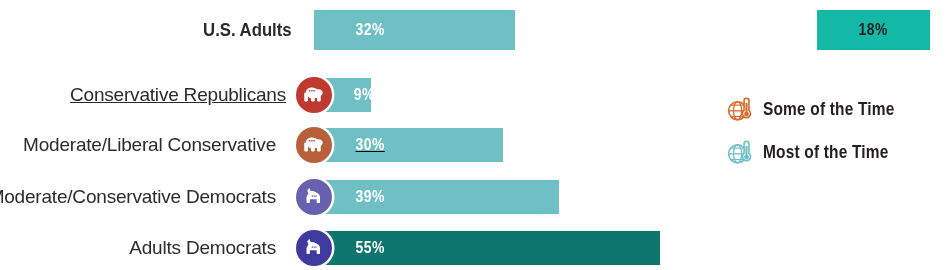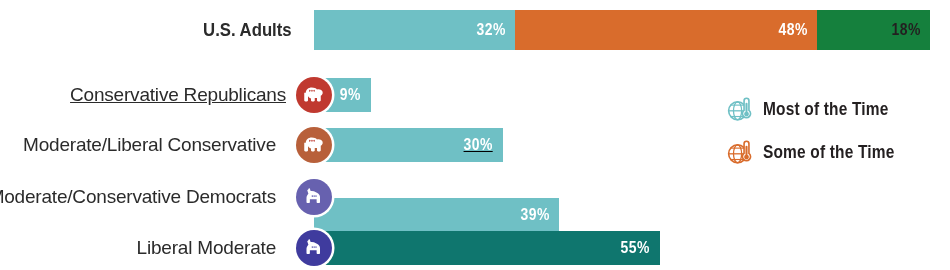--- a/index.html
+++ b/index.html
@@ -38,21 +38,20 @@
   }
   .track {
     position:absolute;
     top:0; height:100%;
   }
   .seg {
     position:absolute;
     top:0; height:100%;
     display:flex;
     align-items:center;
-    justify-content:flex-end;
     padding-left:33px;
   }
   .seg-val {
     font-weight:bold;
     font-size:17px;
     padding-right:12px;
     transform:scaleX(0.82);
     transform-origin:right center;
     letter-spacing:0.5px;
     white-space:nowrap;
@@ -105,24 +104,21 @@
 <body>
 
 <div id="chart">
   <div id="rows">
       <div class="row" style="top: 10px; height: 40px;">
         <div class="row-label bold" style="right: 658px;">U.S. Adults</div>
         <div class="track" style="left: 314px; width: 616.42px;">
           <div class="seg" style="left: 0px; width: 201.28px; background: rgb(111, 192, 197);">
             <span class="seg-val light">32%</span>
           </div>
-          <div class="seg" style="left: 201.28px; width: 301.92px; background: rgb(217, 108, 44);">
-            <span class="seg-val light">48%</span>
-          </div>
-          <div class="seg" style="left: 503.2px; width: 113.22px; background: #15803d;">
+          <div class="seg" style="left: 503.2px; width: 113.22px; background: #14b8a6;">
             <span class="seg-val dark">18%</span>
           </div>
         </div>
       </div>
       <div class="row" style="top: 78px; height: 34px;">
         <div class="row-label" style="right: 664px; text-decoration: underline;">Conservative Republicans</div>
         <div class="track" style="left: 314px; width: 56.61px;">
           <div class="seg" style="left: 0px; width: 56.61px; background: rgb(111, 192, 197);">
             <span class="seg-val light">9%</span>
           </div>
@@ -149,76 +145,76 @@
             <path fill="#FFFFFF" d="M10 26c0-8 7-14 16-14 7 0 11 2 14 5 3-1 7-1 10 1 4 2 6 6 5 10-1 3-3 5-5 6v12c0 2-1 3-3 3h-4c-2 0-3-1-3-3v-6h-6v6c0 2-1 3-3 3h-4c-2 0-3-1-3-3v-5c-3-1-6-3-8-6v11c0 2-1 3-3 3h-4c-2 0-3-1-3-3V26z"></path>
             <circle cx="23" cy="21" r="2.2" fill="#FFFFFF" opacity="0"></circle>
             <rect x="19" y="18" width="3" height="5" rx="1.2" fill="#C0392F"></rect>
             <rect x="25" y="18" width="3" height="5" rx="1.2" fill="#C0392F"></rect>
             <rect x="31" y="18" width="3" height="5" rx="1.2" fill="#C0392F"></rect>
           </svg>
         </div>
       </div>
       <div class="row" style="top: 180px; height: 34px;">
         <div class="row-label" style="right: 674px;">Moderate/Conservative Democrats</div>
-        <div class="track" style="left: 314px; width: 245.31px; margin-top: 18px;">
+        <div class="track" style="left: 314px; width: 245.31px;">
           <div class="seg" style="left: 0px; width: 245.31px; background: rgb(111, 192, 197);">
             <span class="seg-val light">39%</span>
           </div>
         </div>
         <div class="badge" style="left: 296px; background: rgb(103, 97, 175);">
           <svg viewBox="0 0 64 64" aria-hidden="true">
             <path fill="#FFFFFF" d="M14 14l3 9c-3 3-5 7-5 11v11c0 2 1 3 3 3h3c2 0 3-1 3-3v-7h18v7c0 2 1 3 3 3h3c2 0 3-1 3-3V32c0-5-3-9-7-11l-4-2c-3-2-7-3-11-3h-3l-2-6c-1-2-4-1-4 1z"></path>
             <rect x="26" y="27" width="2.6" height="5" rx="1.1" fill="#3F3B9E"></rect>
             <rect x="31" y="27" width="2.6" height="5" rx="1.1" fill="#3F3B9E"></rect>
             <rect x="36" y="27" width="2.6" height="5" rx="1.1" fill="#3F3B9E"></rect>
           </svg>
         </div>
       </div>
       <div class="row" style="top: 231px; height: 34px;">
-        <div class="row-label" style="right: 674px;">Liberal Moderate</div>
+        <div class="row-label" style="right: 674px;">Adults Democrats</div>
         <div class="track" style="left: 314px; width: 345.95px;">
           <div class="seg" style="left: 0px; width: 345.95px; background: #0f766e;">
             <span class="seg-val light">55%</span>
           </div>
         </div>
         <div class="badge" style="left: 296px; background: rgb(63, 59, 158);">
           <svg viewBox="0 0 64 64" aria-hidden="true">
             <path fill="#FFFFFF" d="M14 14l3 9c-3 3-5 7-5 11v11c0 2 1 3 3 3h3c2 0 3-1 3-3v-7h18v7c0 2 1 3 3 3h3c2 0 3-1 3-3V32c0-5-3-9-7-11l-4-2c-3-2-7-3-11-3h-3l-2-6c-1-2-4-1-4 1z"></path>
             <rect x="26" y="27" width="2.6" height="5" rx="1.1" fill="#3F3B9E"></rect>
             <rect x="31" y="27" width="2.6" height="5" rx="1.1" fill="#3F3B9E"></rect>
             <rect x="36" y="27" width="2.6" height="5" rx="1.1" fill="#3F3B9E"></rect>
           </svg>
         </div>
       </div>
     </div>
   <div id="legend">
+      <div class="legend-row">
+        <span style="width: 26px; height: 26px; flex: 0 0 26px; margin-right: 10px; display: block;">
+          <svg class="legend-ico" viewBox="0 0 32 32" aria-hidden="true">
+            <circle cx="13" cy="17" r="11" fill="none" stroke="#D96C2C" stroke-width="2"></circle>
+            <ellipse cx="13" cy="17" rx="5" ry="11" fill="none" stroke="#D96C2C" stroke-width="1.6"></ellipse>
+            <line x1="2" y1="17" x2="24" y2="17" stroke="#D96C2C" stroke-width="1.6"></line>
+            <line x1="4" y1="10" x2="22" y2="10" stroke="#D96C2C" stroke-width="1.4"></line>
+            <line x1="4" y1="24" x2="22" y2="24" stroke="#D96C2C" stroke-width="1.4"></line>
+            <path d="M21 4.5a3 3 0 0 1 6 0v12a5 5 0 1 1-6 0z" fill="#ffffff" stroke="#D96C2C" stroke-width="2"></path>
+            <circle cx="24" cy="21" r="3" fill="#D96C2C"></circle>
+            <rect x="22.7" y="7" width="2.6" height="12" rx="1.3" fill="#D96C2C"></rect>
+          </svg>
+        </span>
+        <span class="legend-txt">Some of the Time</span>
+      </div>
       <div class="legend-row">
         <span style="width: 26px; height: 26px; flex: 0 0 26px; margin-right: 10px; display: block;">
           <svg class="legend-ico" viewBox="0 0 32 32" aria-hidden="true">
             <circle cx="13" cy="17" r="11" fill="none" stroke="#6FC0C5" stroke-width="2"></circle>
             <ellipse cx="13" cy="17" rx="5" ry="11" fill="none" stroke="#6FC0C5" stroke-width="1.6"></ellipse>
             <line x1="2" y1="17" x2="24" y2="17" stroke="#6FC0C5" stroke-width="1.6"></line>
             <line x1="4" y1="10" x2="22" y2="10" stroke="#6FC0C5" stroke-width="1.4"></line>
             <line x1="4" y1="24" x2="22" y2="24" stroke="#6FC0C5" stroke-width="1.4"></line>
             <path d="M21 4.5a3 3 0 0 1 6 0v12a5 5 0 1 1-6 0z" fill="#ffffff" stroke="#6FC0C5" stroke-width="2"></path>
             <circle cx="24" cy="21" r="3" fill="#6FC0C5"></circle>
             <rect x="22.7" y="7" width="2.6" height="12" rx="1.3" fill="#6FC0C5"></rect>
           </svg>
         </span>
         <span class="legend-txt">Most of the Time</span>
       </div>
-      <div class="legend-row">
-        <span style="width: 26px; height: 26px; flex: 0 0 26px; margin-right: 10px; display: block;">
-          <svg class="legend-ico" viewBox="0 0 32 32" aria-hidden="true">
-            <circle cx="13" cy="17" r="11" fill="none" stroke="#D96C2C" stroke-width="2"></circle>
-            <ellipse cx="13" cy="17" rx="5" ry="11" fill="none" stroke="#D96C2C" stroke-width="1.6"></ellipse>
-            <line x1="2" y1="17" x2="24" y2="17" stroke="#D96C2C" stroke-width="1.6"></line>
-            <line x1="4" y1="10" x2="22" y2="10" stroke="#D96C2C" stroke-width="1.4"></line>
-            <line x1="4" y1="24" x2="22" y2="24" stroke="#D96C2C" stroke-width="1.4"></line>
-            <path d="M21 4.5a3 3 0 0 1 6 0v12a5 5 0 1 1-6 0z" fill="#ffffff" stroke="#D96C2C" stroke-width="2"></path>
-            <circle cx="24" cy="21" r="3" fill="#D96C2C"></circle>
-            <rect x="22.7" y="7" width="2.6" height="12" rx="1.3" fill="#D96C2C"></rect>
-          </svg>
-        </span>
-        <span class="legend-txt">Some of the Time</span>
-      </div>
     </div>
 </div>
 
 </body></html>

